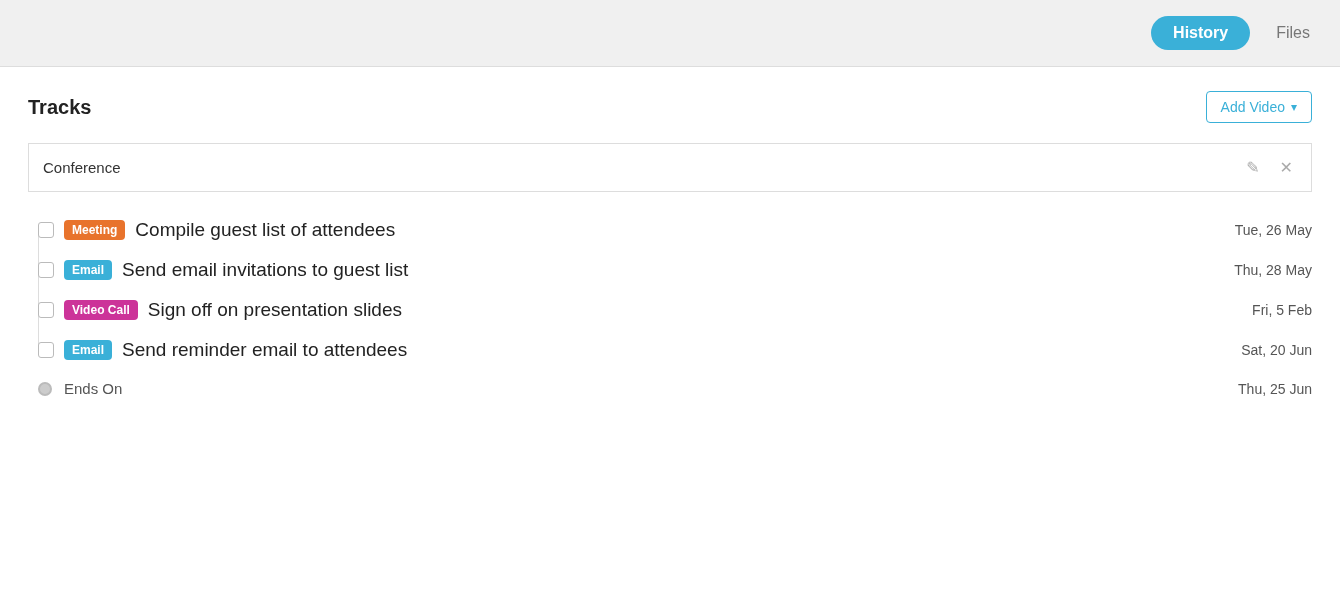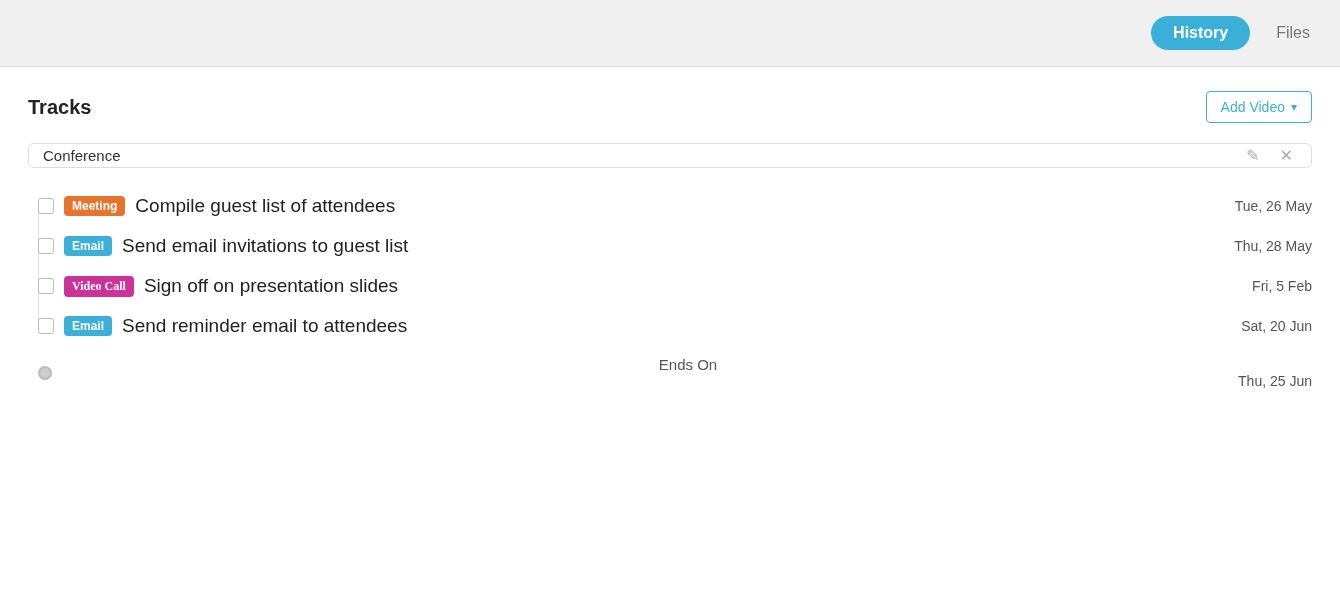--- a/index.html
+++ b/index.html
@@ -69,22 +69,22 @@
       align-items: center;
       gap: 6px;
     }
 
     .add-track-btn .chevron {
       font-size: 12px;
     }
 
     .track-box {
       border: 1px solid #ddd;
-      border-radius: 6px;
-      padding: 0 14px;
+      border-radius: 0;
+      padding: 12px 14px;
       display: flex;
       align-items: center;
       justify-content: space-between;
       margin-bottom: 18px;
       background: #fff;
     }
 
     .track-name {
       font-size: 15px;
       color: #333;
@@ -164,42 +164,41 @@
       border-radius: 4px;
       padding: 3px 8px;
       font-size: 12px;
       font-weight: 600;
       color: #fff;
       flex-shrink: 0;
     }
 
     .badge-meeting { background: #e8732c; }
     .badge-email { background: #3ab0d8; }
-    .badge-videocall { background: #cc3399; font-family: Liberation Serif, serif; }
+    .badge-videocall { background: #cc3399; }
     .badge-call { background: #c9b800; }
 
     .item-text {
       font-size: 19px;
       color: #222;
     }
 
     .item-date {
       font-size: 14px;
       color: #555;
       white-space: nowrap;
       margin-left: auto;
     }
 
     .ends-on-row {
       display: flex;
       align-items: center;
       justify-content: space-between;
       padding: 10px 0;
       position: relative;
-      flex-direction: column;
     }
 
     .ends-on-left {
       display: flex;
       align-items: center;
       gap: 10px;
     }
 
     .ends-on-label {
       font-size: 15px;

